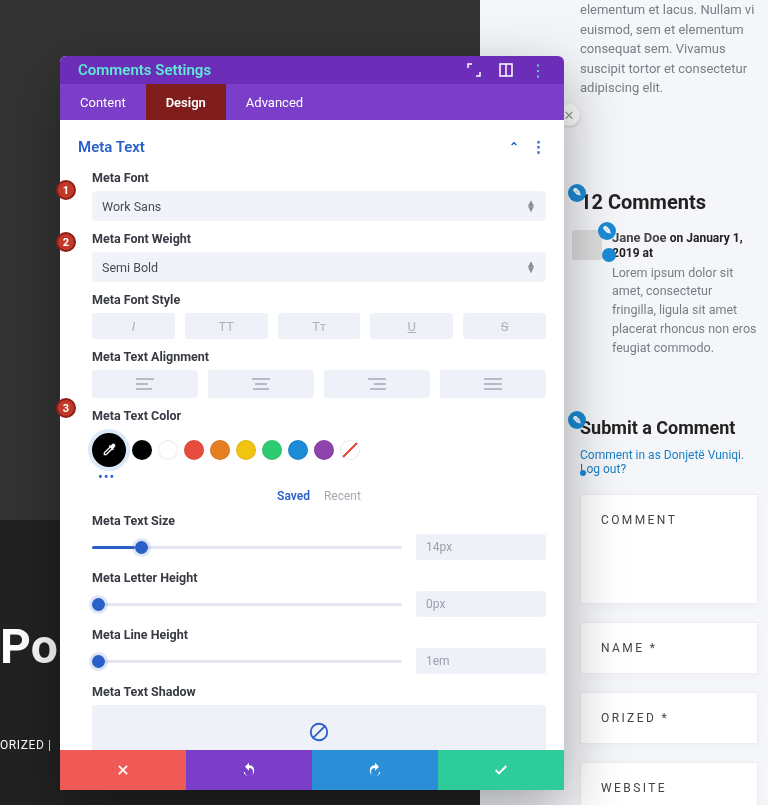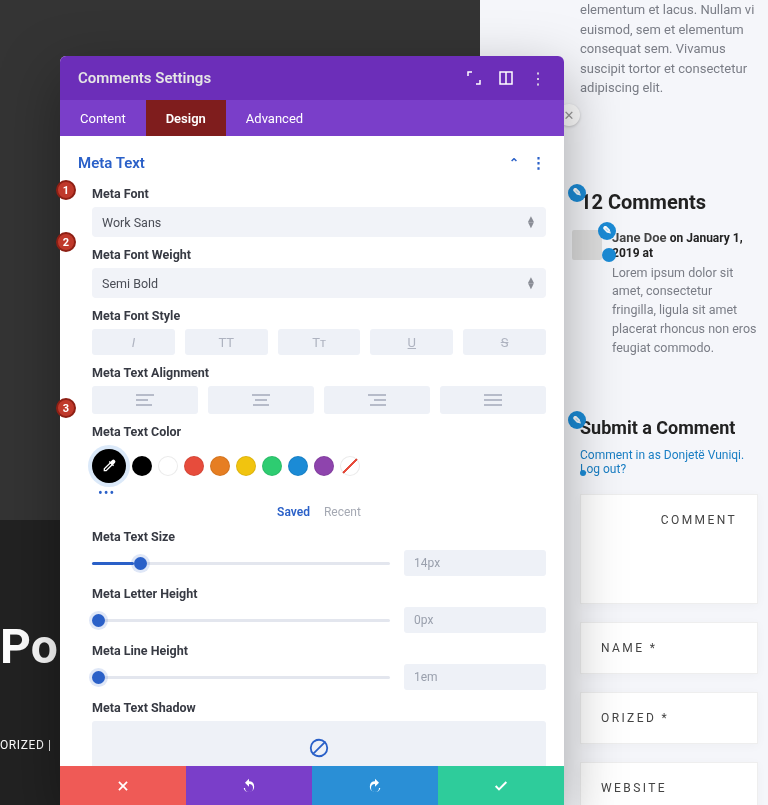--- a/index.html
+++ b/index.html
@@ -45,40 +45,40 @@
   .comment-body { color:#7a7d86; margin-top:4px; line-height:1.5; padding-left: 32px; font-size: 12.5px;}
   .submit-head { font-size: 18px; font-weight:700; margin-top: 60px; color:#222; position:relative;}
   .submit-head .edit-dot { left:-12px; top:-6px; }
   .logged-in { color:#1a7fc4; font-size:12px; margin-top:10px; position: relative;}
   .logged-in .bullet { position:absolute; left:0; top:22px; width:6px; height:6px; background:#1b8bd6; border-radius:50%;}
   .form-field {
     margin-top: 18px; background:#fff; border:1px solid #eee; padding: 18px 20px;
     box-shadow: 0 2px 10px rgba(0,0,0,.03);
     font-size:12px; letter-spacing:.2em; color:#444;
   }
-  .form-field.comment { height: 110px; text-align: right; }
+  .form-field.comment { height: 110px; }
 
   
   .peek-close {
     position:absolute; left: 558px; top: 104px; width:22px; height:22px; border-radius:50%;
     background:#fff; box-shadow:0 1px 3px rgba(0,0,0,.2);
     display:flex; align-items:center; justify-content:center;
     font-size:13px; color:#999;
   }
 
   
   .modal {
     position: absolute; left: 60px; top: 56px; width: 504px;
     background:#fff; border-radius: 6px 6px 0 0;
     box-shadow: 0 20px 60px rgba(0,0,0,.35);
     display:flex; flex-direction:column;
   }
   .modal-header {
-    background:#6c2eb9; color:#e5e5e5; border-radius:6px 6px 0 0;
-    padding: 0 18px; height: 44px; display:flex; align-items:center; justify-content:space-between;
+    background:#6c2eb9; color:#5eead4; border-radius:6px 6px 0 0;
+    padding: 0 18px; height: 28px; display:flex; align-items:center; justify-content:space-between;
   }
   .modal-header-title { font-size: 15px; font-weight:600; }
   .modal-header-actions { display:flex; gap:16px; align-items:center; }
   .hdr-icon { width:16px; height:16px; display:inline-flex; align-items:center; justify-content:center; }
 
   .modal-tabs {
     background:#7a3ec9; display:flex; height:36px;
   }
   .modal-tabs .tab {
     padding: 0 20px; display:flex; align-items:center; font-size:13px; color:#fff; cursor:pointer;
@@ -139,21 +139,21 @@
   .slider-row { display:flex; gap:14px; align-items:center; }
   .slider-track {
     flex:1; height:3px; background:#e3e6ee; border-radius:2px; position:relative; margin:10px 0;
   }
   .slider-fill { position:absolute; left:0; top:0; height:3px; background:#2a60c8; border-radius:2px;}
   .slider-thumb {
     position:absolute; top:-5px; width:13px; height:13px; border-radius:50%;
     background:#2a60c8; box-shadow:0 0 0 3px rgba(42,96,200,.15);
   }
   .slider-value {
-    width:142px; height:26px; background:#eef1f7; border-radius:3px;
+    width:130px; height:26px; background:#eef1f7; border-radius:3px;
     display:flex; align-items:center; padding:0 10px; color:#9aa0ad; font-size:12px;
   }
 
   .shadow-grid { display:grid; grid-template-columns: repeat(1,1fr); gap:10px; }
   .shadow-cell {
     height:54px; background:#eef1f7; border-radius:3px;
     display:flex; align-items:center; justify-content:center;
     font-weight:700; font-size:22px; color:#fff; font-style:italic;
     text-shadow: 1px 1px 0 #cfd3de, 2px 2px 0 #cfd3de;
   }

